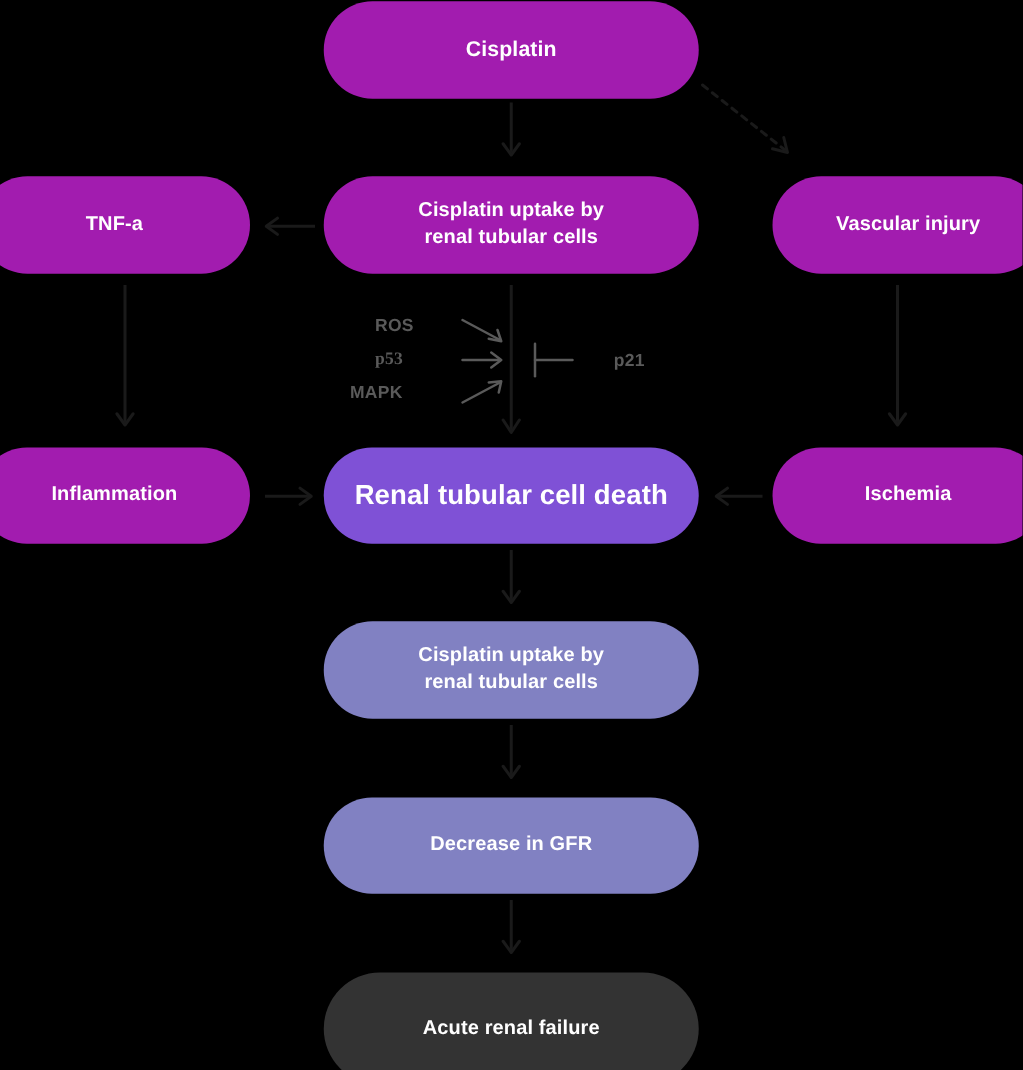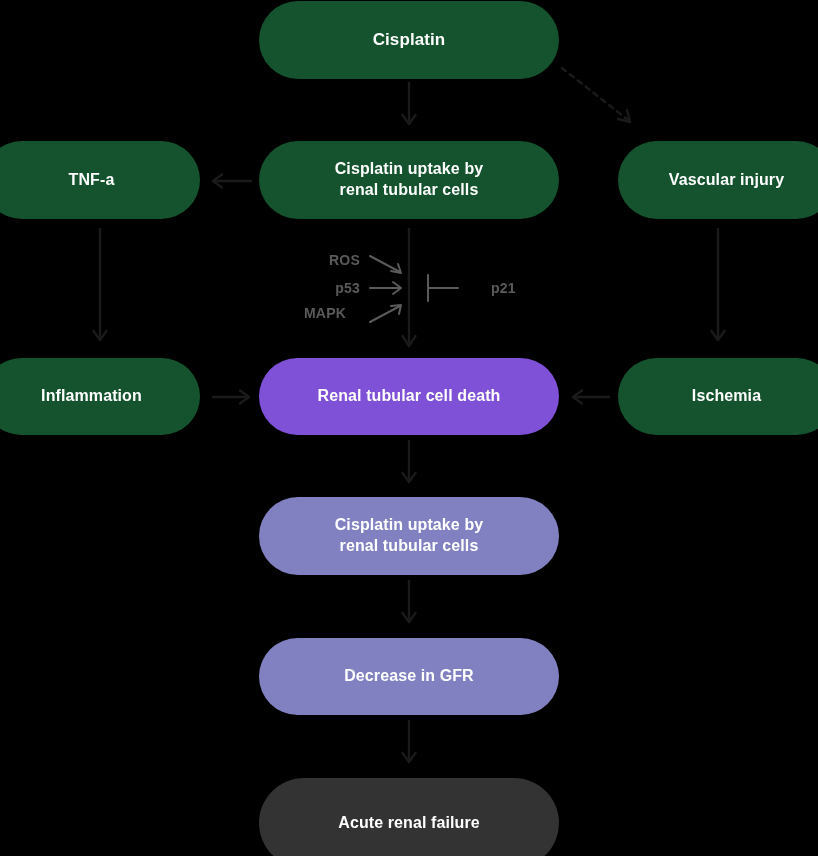--- a/index.html
+++ b/index.html
@@ -30,46 +30,46 @@
     justify-content: center;
     text-align: center;
     color: #ffffff;
     font-weight: bold;
     letter-spacing: 0.1px;
     line-height: 1.3;
     border-radius: 999px;
     padding: 4px 14px;
     white-space: pre-line;
   }
-  .node.lilac    { background: #14532d; }
+  .node.lilac    { background: #a21caf; }
   .node.periwink { background: #8181c2; }
   .node.accent   { background: #7f51d6; }
   .node.dark     { background: #333333; }
 
   .fs16 { font-size: 16px; }
   .fs17 { font-size: 17px; }
-  .fs21 { font-size: 16px; }
+  .fs21 { font-size: 22px; }
 
   
   .conn {
     position: absolute;
     pointer-events: none;
   }
   .conn svg { display: block; overflow: visible; }
 
   
   .sidelabel {
     position: absolute;
     color: #5a5a5a;
     font-size: 14px;
     font-weight: bold;
     letter-spacing: 0.2px;
     white-space: nowrap;
   }
-  .sidelabel.right-align { text-align: right; }
+  .sidelabel.right-align { }
 </style>
 </head>
 <body>
 
 <div id="canvas">
 
   <div class="conn" style="left:398px; top:82px;">
     <svg width="22" height="48" viewBox="0 0 22 48">
       <path d="M11 0 L11 40" stroke="#1a1a1a" stroke-width="2.4" fill="none"></path>
       <path d="M4.5 33 L11 42 L17.5 33" stroke="#1a1a1a" stroke-width="2.4" fill="none" stroke-linecap="round" stroke-linejoin="round"></path>
@@ -168,21 +168,21 @@
   </div>
 
   <div class="conn" style="left:398px; top:720px;">
     <svg width="22" height="50" viewBox="0 0 22 50">
       <path d="M11 0 L11 40" stroke="#1a1a1a" stroke-width="2.4" fill="none"></path>
       <path d="M4.5 33 L11 42 L17.5 33" stroke="#1a1a1a" stroke-width="2.4" fill="none" stroke-linecap="round" stroke-linejoin="round"></path>
     </svg>
   </div>
 
   <div class="sidelabel right-align" style="left:300px; top:252px; width:60px;">ROS</div>
-  <div class="sidelabel right-align" style="left:300px; top:280px; width:60px;">p53</div>
+  <div class="sidelabel right-align" style="left:300px; top:280px; width:60px;font-family:Liberation Serif, serif;">p53</div>
   <div class="sidelabel right-align" style="left:280px; top:305px; width:66px;">MAPK</div>
   <div class="sidelabel" style="left:452px; top:280px;margin-left:39px;">p21</div>
 
   <div class="node lilac fs17" style="left:259px; top:1px; width:300px; height:78px;">Cisplatin</div>
 
   <div class="node lilac fs16" style="left:259px; top:141px; width:300px; height:78px;">Cisplatin uptake by
 renal tubular cells</div>
 
   <div class="node lilac fs16" style="left:-17px; top:141px; width:217px; height:78px;">TNF-a</div>
 

